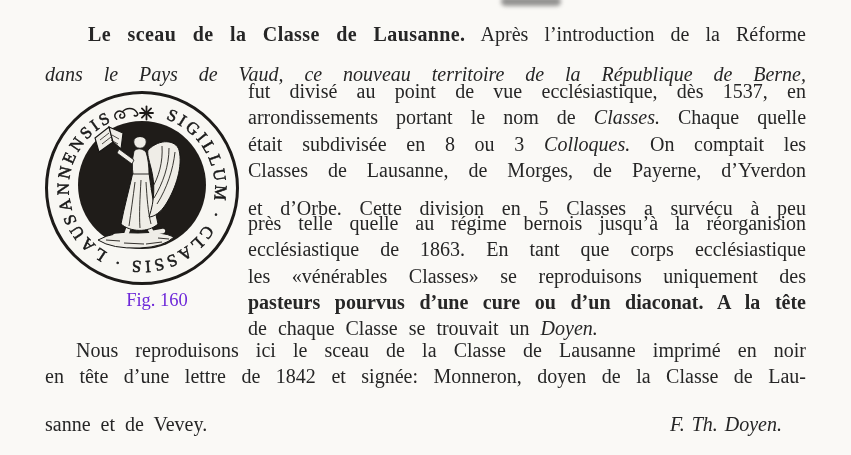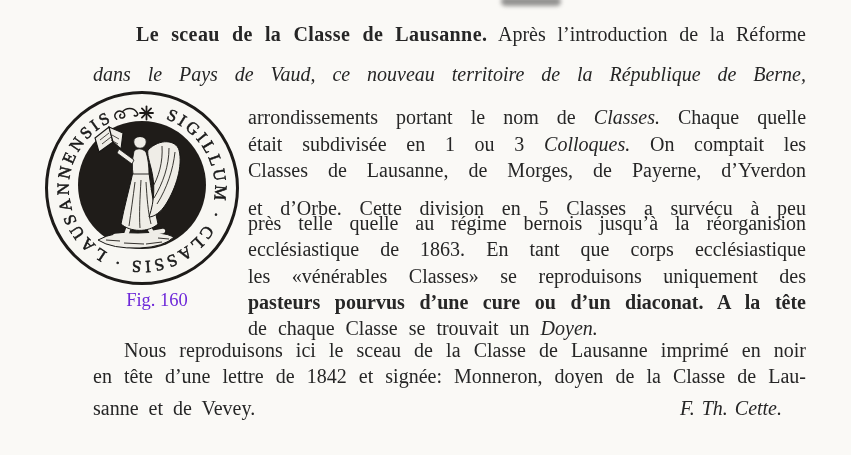--- a/index.html
+++ b/index.html
@@ -15,38 +15,38 @@
     position:absolute;left:501px;top:-3px;width:60px;height:9px;
     background:#3f3f3f;opacity:.55;border-radius:5px;filter:blur(2px);
   }
   .ln{
     position:absolute;
     height:26px;line-height:26px;
     font-size:20px;
     white-space:nowrap;
   }
   .just{text-align:justify;text-align-last:justify;white-space:normal;}
-  .full{left:45px;right:45px;margin-left:48px;}
+  .full{left:45px;right:45px;}
   .wrapcol{left:248px;right:45px;}
   .l1{top:21px;padding-left:43px;font-size:20px;}
   .l1 b{letter-spacing:.4px;}
   .l2{top:61px;font-style:italic;}
   .l3{top:78px;}
   .l4{top:104px;}
   .l5{top:131px;}
   .l6{top:157px;}
   .l7{top:195px;}
   .l8{top:210px;}
   .l9{top:236px;}
   .l10{top:263px;}
   .l11{top:289px;font-weight:bold;}
   .l12{top:315px;left:248px;word-spacing:6px;}
   .l13{top:337px;padding-left:31px;}
   .l14{top:363px;}
-  .l15{top:395px;display:flex;justify-content:space-between;word-spacing:5px;align-items:center;}
+  .l15{top:411px;display:flex;justify-content:space-between;word-spacing:5px;align-items:center;}
   .l15 i{margin-right:24px;word-spacing:2px;}
   .seal{position:absolute;left:42px;top:88px;width:200px;height:200px;margin:0;}
   .caption{
     position:absolute;left:57px;top:290px;width:200px;
     text-align:center;font-size:18.5px;color:#6d28d9;
   }
   .ringtext{
     font-family:"Liberation Serif", serif;
     font-size:17px;
     letter-spacing:3px;
@@ -140,30 +140,31 @@
             <path d="M 120,58 C 121,74 117,89 109,102"></path>
           </g>
         </g>
       </g>
     </svg>
   </figure>
   <div class="caption">Fig. 160</div>
 
   <div class="ln just full l1"><b>Le sceau de la Classe de Lausanne.</b> <span>Après l’introduction de la Réforme</span></div>
   <div class="ln just full l2">dans le Pays de Vaud, ce nouveau territoire de la République de Berne,</div>
+  <div class="ln just wrapcol l3">fut divisé au point de vue ecclésiastique, dès 1537, en</div>
   <div class="ln just wrapcol l4"><span>arrondissements portant le nom de</span> <i>Classes.</i> <span>Chaque quelle</span></div>
-  <div class="ln just wrapcol l5"><span>était subdivisée en 1 ou 3</span> <i>Colloques.</i> <span>On comptait les</span></div>
+  <div class="ln just wrapcol l5"><span>était subdivisée en 8 ou 3</span> <i>Colloques.</i> <span>On comptait les</span></div>
   <div class="ln just wrapcol l6">Classes de Lausanne, de Morges, de Payerne, d’Yverdon</div>
   <div class="ln just wrapcol l7">et d’Orbe.  Cette division en 5 Classes a survécu à peu</div>
   <div class="ln just wrapcol l8">près telle quelle au régime bernois jusqu’à la réorganision</div>
   <div class="ln just wrapcol l9">ecclésiastique de 1863.  En tant que corps ecclésiastique</div>
   <div class="ln just wrapcol l10">les «vénérables Classes» se reproduisons uniquement des</div>
   <div class="ln just wrapcol l11">pasteurs pourvus d’une cure ou d’un diaconat.  A la tête</div>
   <div class="ln just full l13">Nous reproduisons ici le sceau de la Classe de Lausanne imprimé en noir</div>
 
   <div class="ln l12"><span>de chaque Classe se trouvait un</span> <i>Doyen.</i></div>
   <div class="ln just full l14">en tête d’une lettre de 1842 et signée: Monneron, doyen de la Classe de Lau-</div>
   <div class="ln full l15">
       <span>sanne et de Vevey.</span>
-      <i>F. Th. Cette.</i>
+      <i>F. Th. Doyen.</i>
     </div>
 
 </div>
 
 </body></html>

